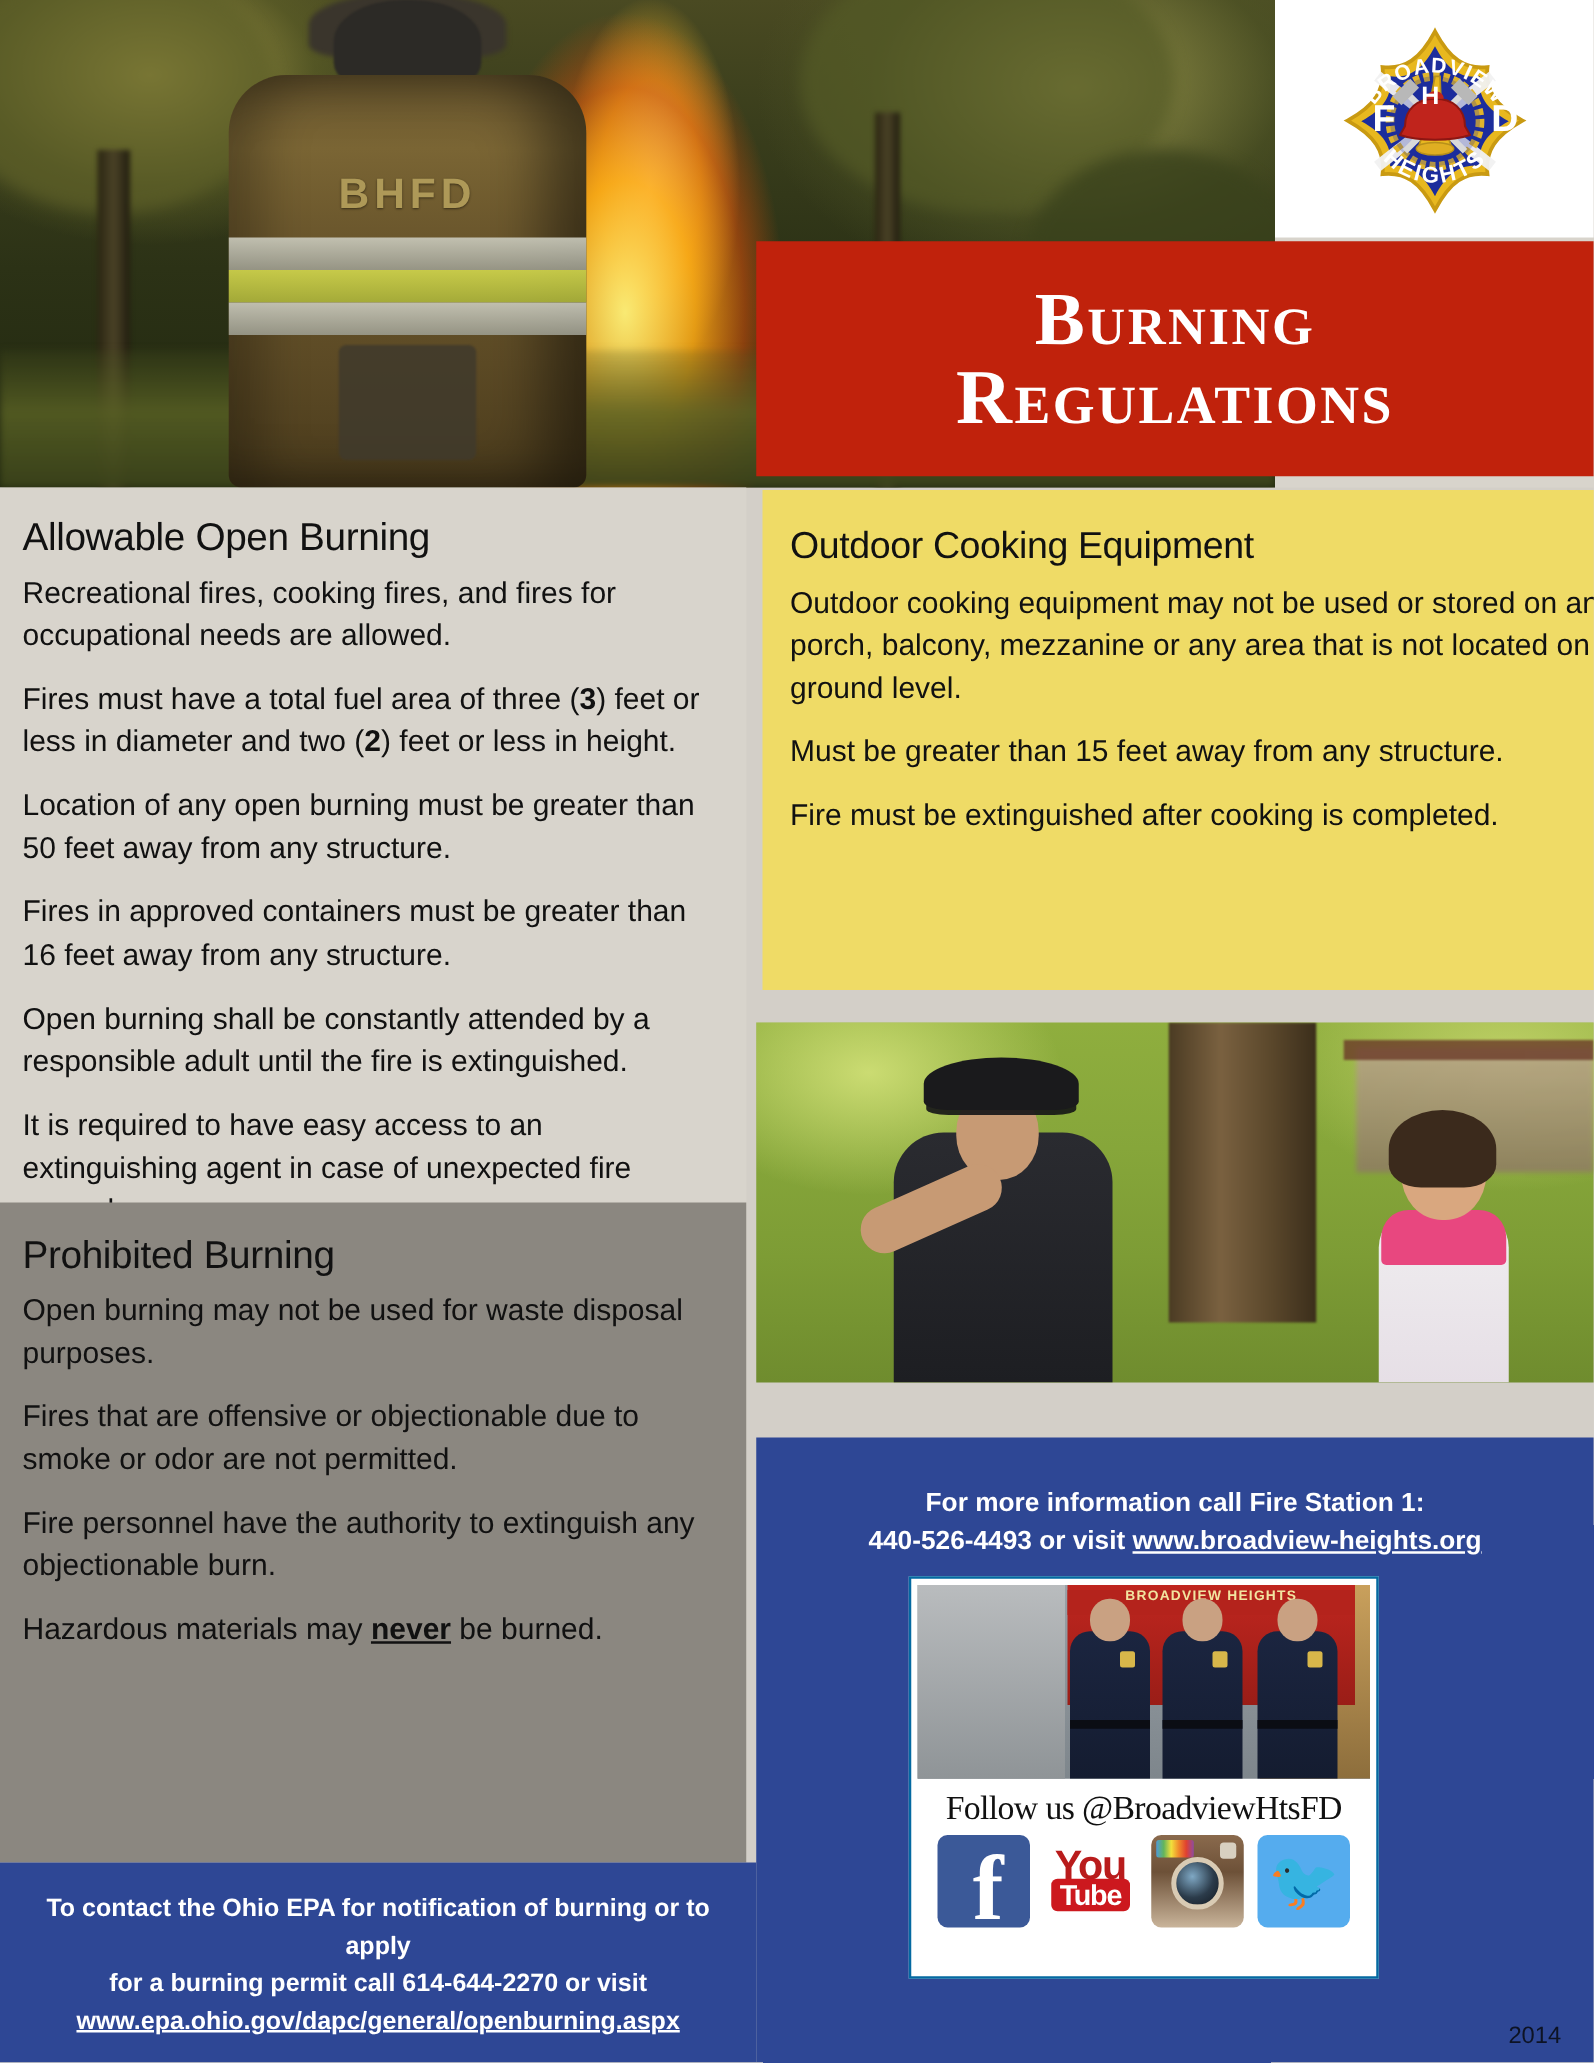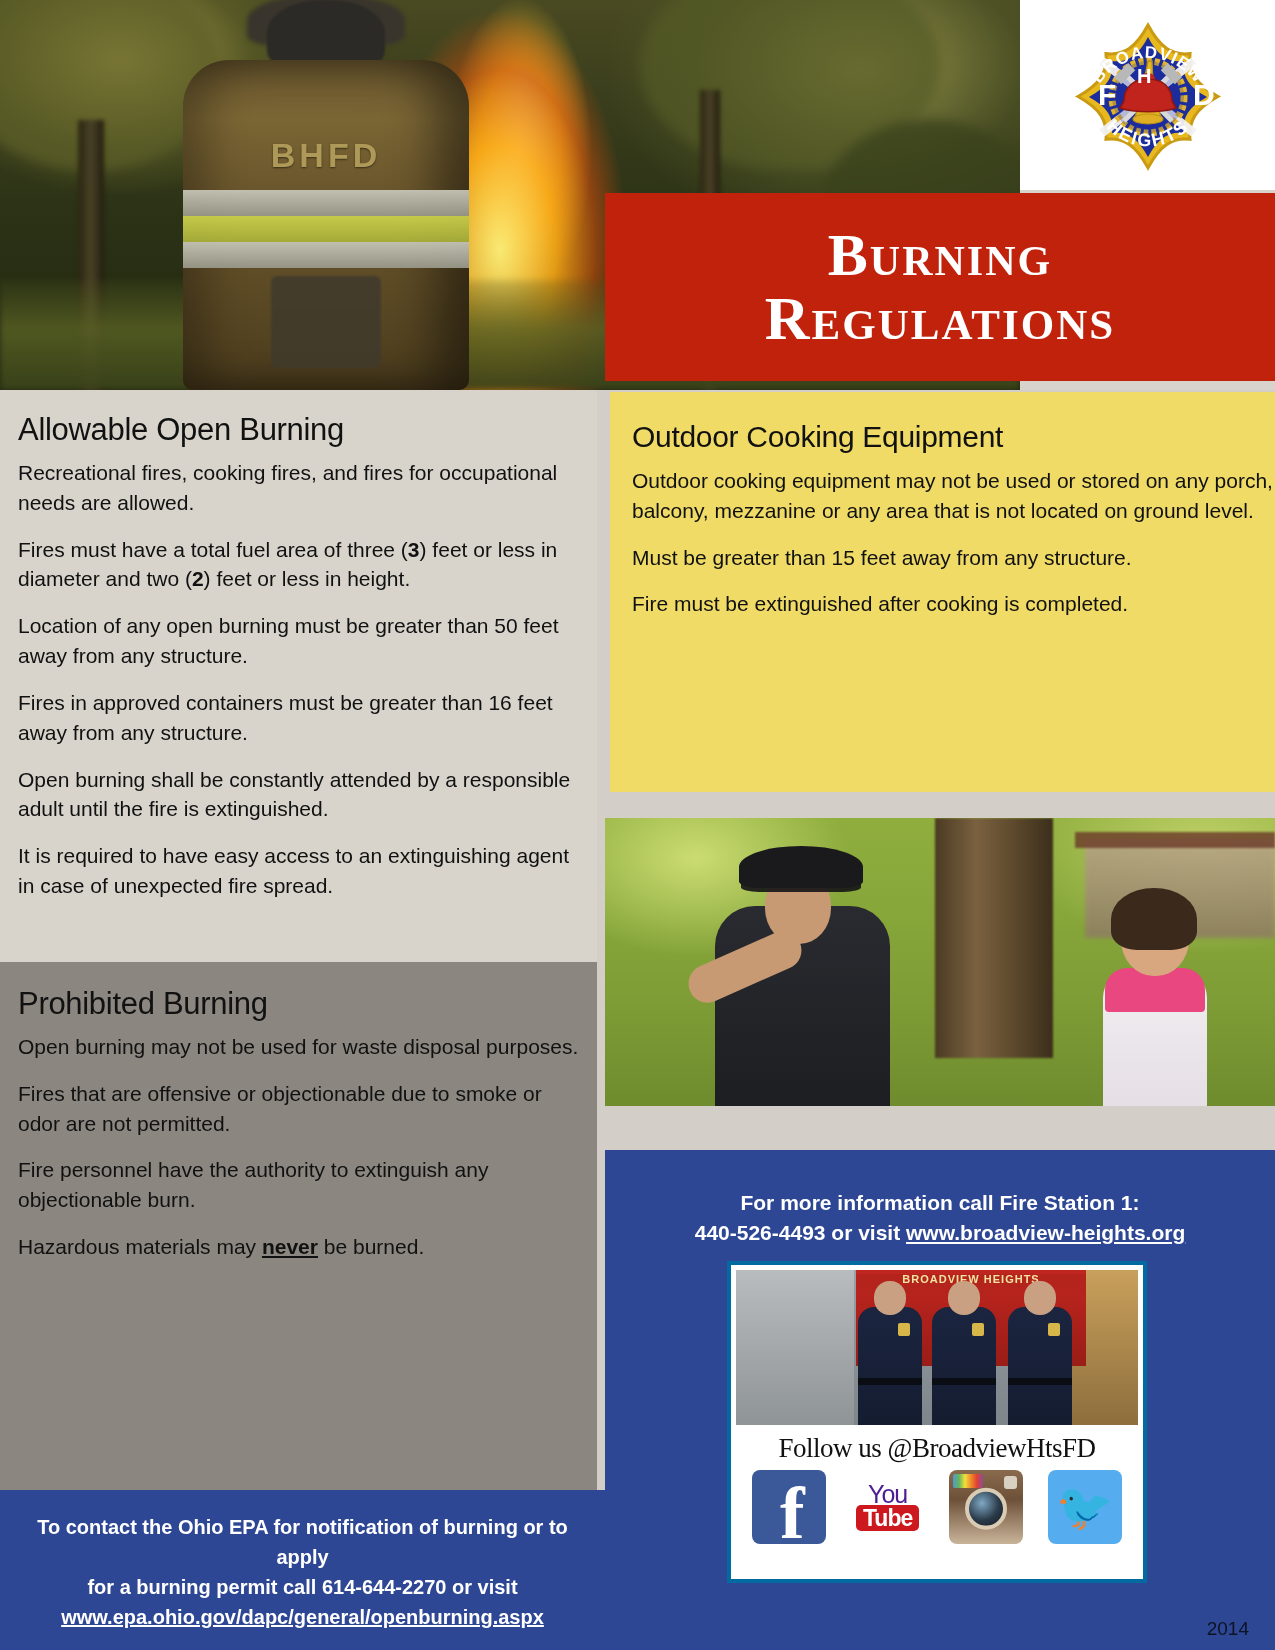--- a/index.html
+++ b/index.html
@@ -87,21 +87,21 @@
     padding:0 18px;box-sizing:border-box;
   }
   h2.section-title{
     margin:0;padding:22px 0 10px 0;
     font-size:31px;font-weight:normal;color:#111;
     font-family:"Liberation Sans", sans-serif;
     letter-spacing:-0.3px;
   }
   .panel-light p, .panel-dark p, .panel-yellow p{
     margin:0 0 17px 0;
-    font-size:21px;line-height:1.42;color:#111;
+    font-size:24px;line-height:1.42;color:#111;
   }
   .panel-dark h2.section-title{padding-top:24px;}
   b.num{font-weight:bold;}
   u.never{font-weight:bold;}
 
   
   .panel-yellow{
     position:absolute;left:610px;top:392px;width:752px;height:400px;
     background:#efdb66;
     padding:0 22px;box-sizing:border-box;
@@ -156,22 +156,22 @@
     background:#2e4795;
   }
   .contact-text{
     padding:38px 16px 0 16px;text-align:center;color:#fff;font-weight:bold;
     font-size:21px;line-height:1.45;
   }
   .contact-text a, .contact-text .link{text-decoration:underline;color:#fff;}
 
   
   .social-card{
-    position:absolute;left:727px;top:1261px;width:420px;height:322px;
-    background:#ffffff;border:4px solid #0369a1;box-sizing:border-box;
+    position:absolute;left:727px;top:1261px;width:376px;height:322px;
+    background:#ffffff;border:2px solid #0369a1;box-sizing:border-box;
     padding:5px;
   }
   .crew-photo{
     position:relative;width:100%;height:155px;overflow:hidden;
     background:linear-gradient(180deg,#9aa2a8 0%,#8d959b 40%,#7e868c 100%);
   }
   .crew-photo .truck{position:absolute;left:120px;top:0;width:230px;height:96px;background:linear-gradient(180deg,#c0261f,#9a1d17);}
   .crew-photo .truck-band{position:absolute;left:120px;top:4px;width:230px;height:20px;background:#b4231c;}
   .crew-photo .truck-text{
     position:absolute;left:120px;top:3px;width:230px;text-align:center;
@@ -188,21 +188,21 @@
     font-size:27px;color:#111;padding:8px 0 6px 0;letter-spacing:-0.5px;white-space:nowrap;
   }
   .social-icons{display:flex;justify-content:space-between;padding:0 16px 6px 16px;}
   .sico{width:74px;height:74px;border-radius:8px;position:relative;overflow:hidden;}
   .sico.fb{background:#3b5998;}
   .sico.fb .f{
     position:absolute;left:50%;top:6px;transform:translateX(-36%);
     color:#fff;font-family:"Liberation Serif", serif;font-weight:bold;font-size:74px;line-height:74px;
   }
   .sico.yt{background:#fff;display:flex;flex-direction:column;align-items:center;justify-content:center;}
-  .sico.yt .you{color:#4c1d95;font-weight:normal;font-size:25px;line-height:22px;letter-spacing:-1px;}
+  .sico.yt .you{color:#b91c1c;font-weight:bold;font-size:33px;line-height:22px;letter-spacing:-1px;}
   .sico.yt .tube{background:#cc181e;color:#fff;font-weight:bold;font-size:23px;line-height:26px;padding:0 7px;border-radius:5px;letter-spacing:-1px;}
   .sico.ig{background:linear-gradient(180deg,#8a6a4d 0%,#6d5138 40%,#c9b49a 100%);}
   .sico.ig .rainbow{position:absolute;left:4px;top:4px;width:30px;height:14px;background:linear-gradient(90deg,#4e9bd6 0%,#63b55c 20%,#f2e03c 40%,#ef8a2b 60%,#e0412f 80%,#8f4aa0 100%);border-radius:2px;}
   .sico.ig .lens{position:absolute;left:50%;top:50%;transform:translate(-50%,-46%);width:34px;height:34px;border-radius:50%;background:radial-gradient(circle at 38% 34%, #7fa8c4 0%, #2b3b4a 55%, #12181f 100%);border:4px solid #d9cbb4;}
   .sico.ig .flash{position:absolute;right:6px;top:6px;width:13px;height:13px;border-radius:3px;background:#d8d0c0;}
   .sico.tw{background:#55acee;}
   .sico.tw .bird{position:absolute;left:50%;top:50%;transform:translate(-50%,-50%);color:#fff;font-size:46px;line-height:46px;}
 
   
   .panel-epa{

